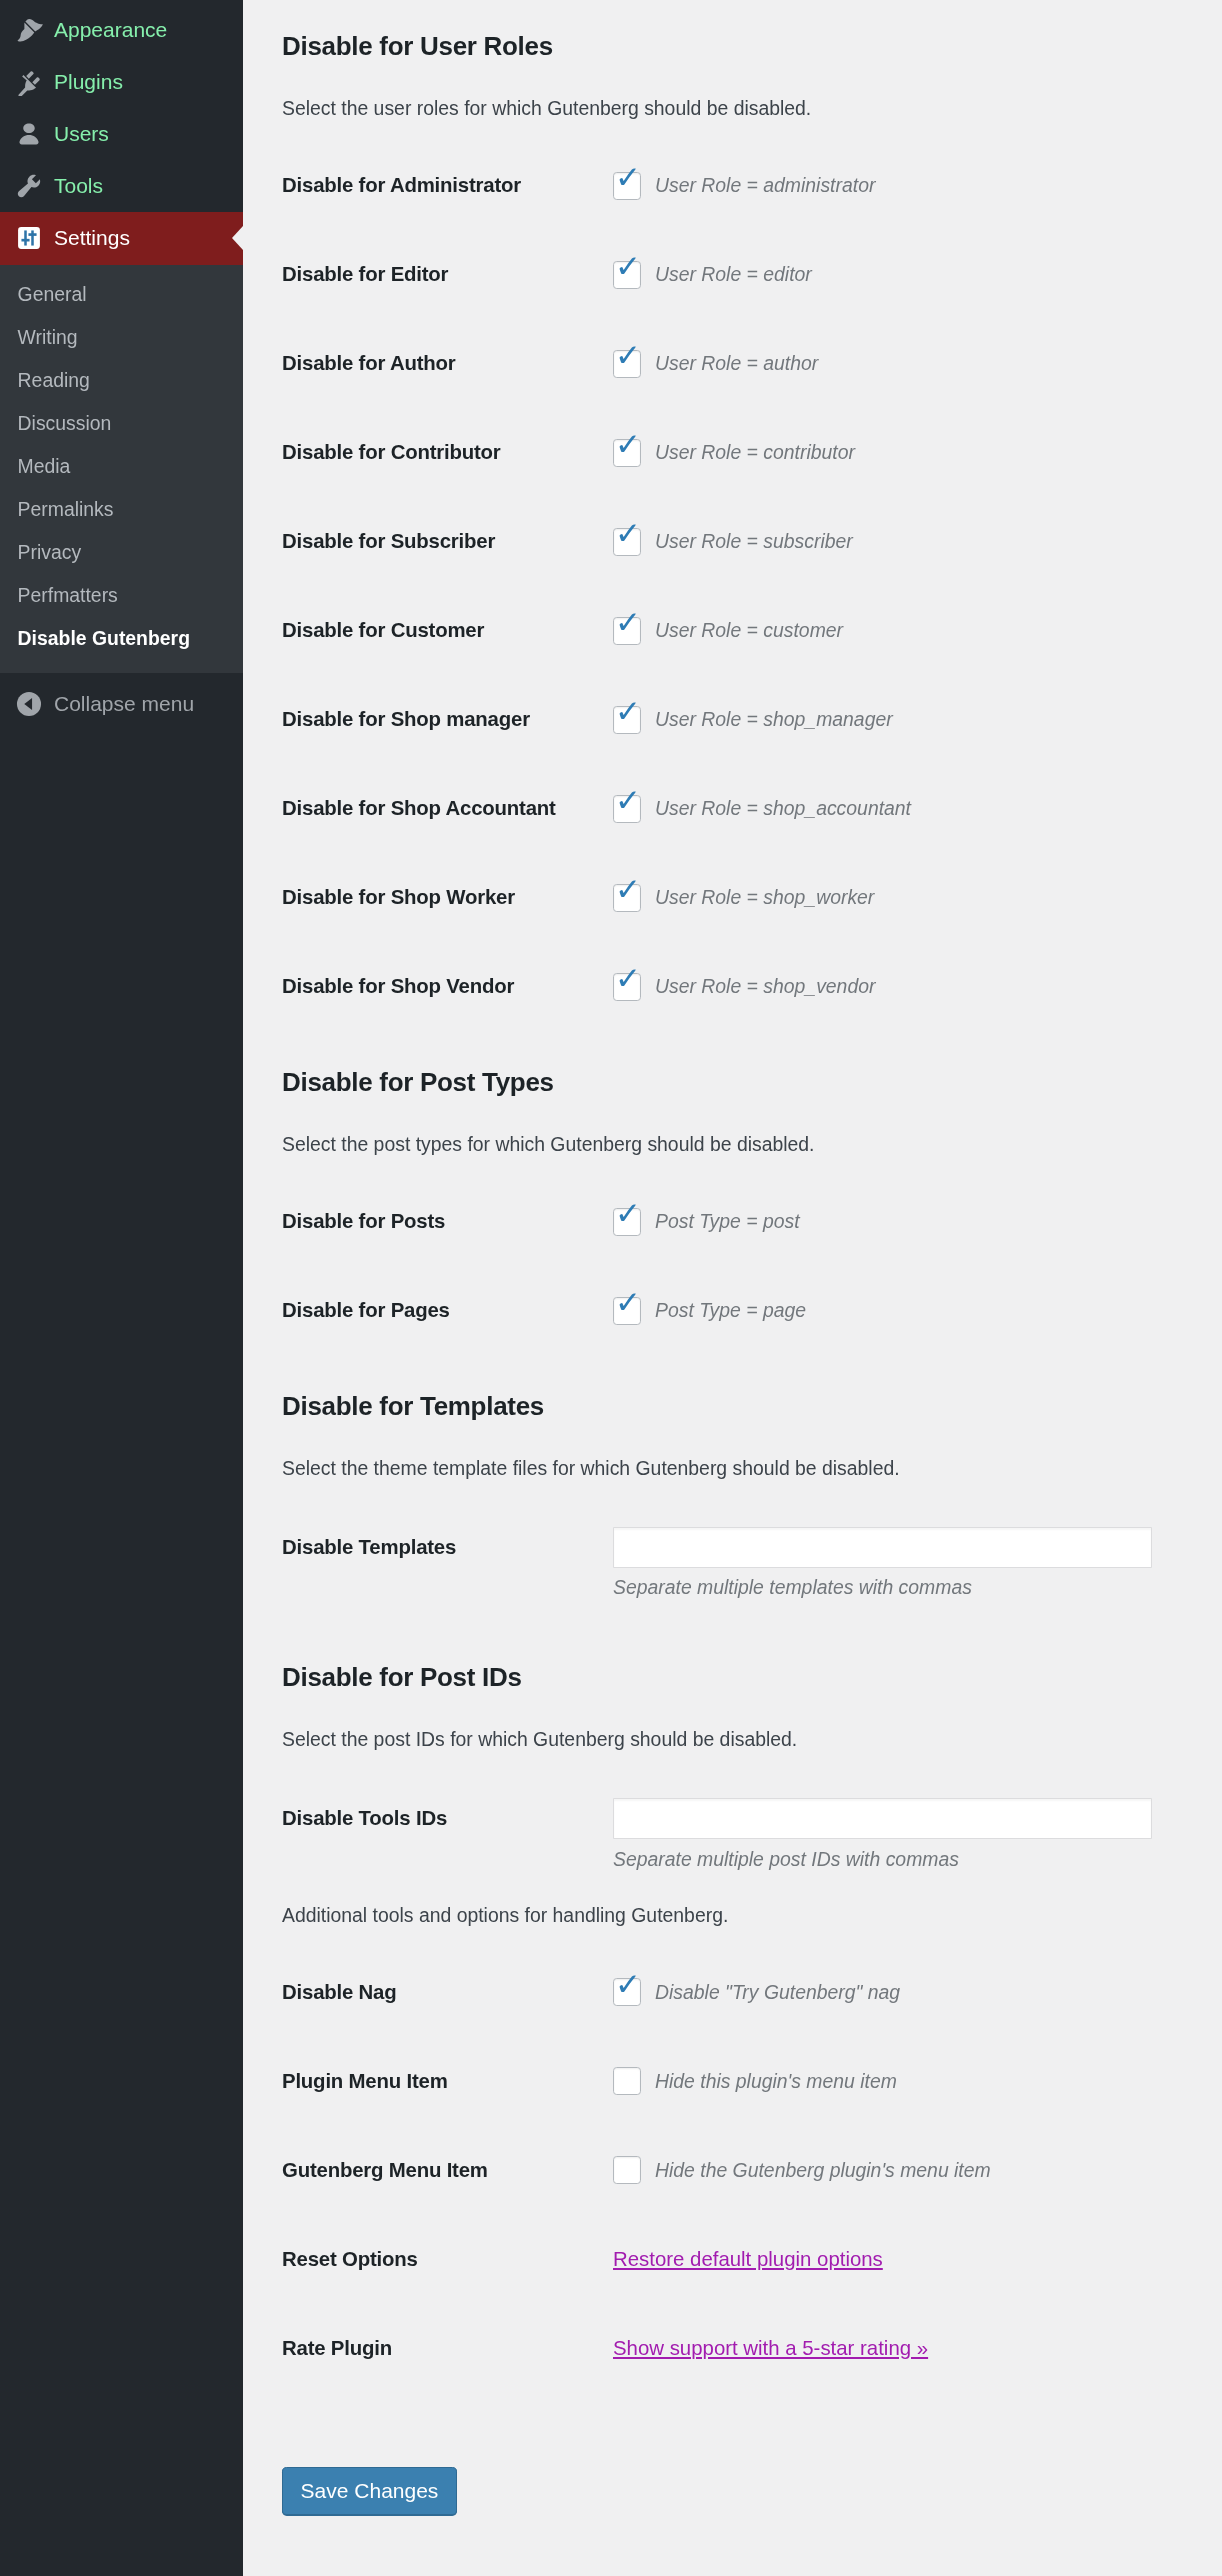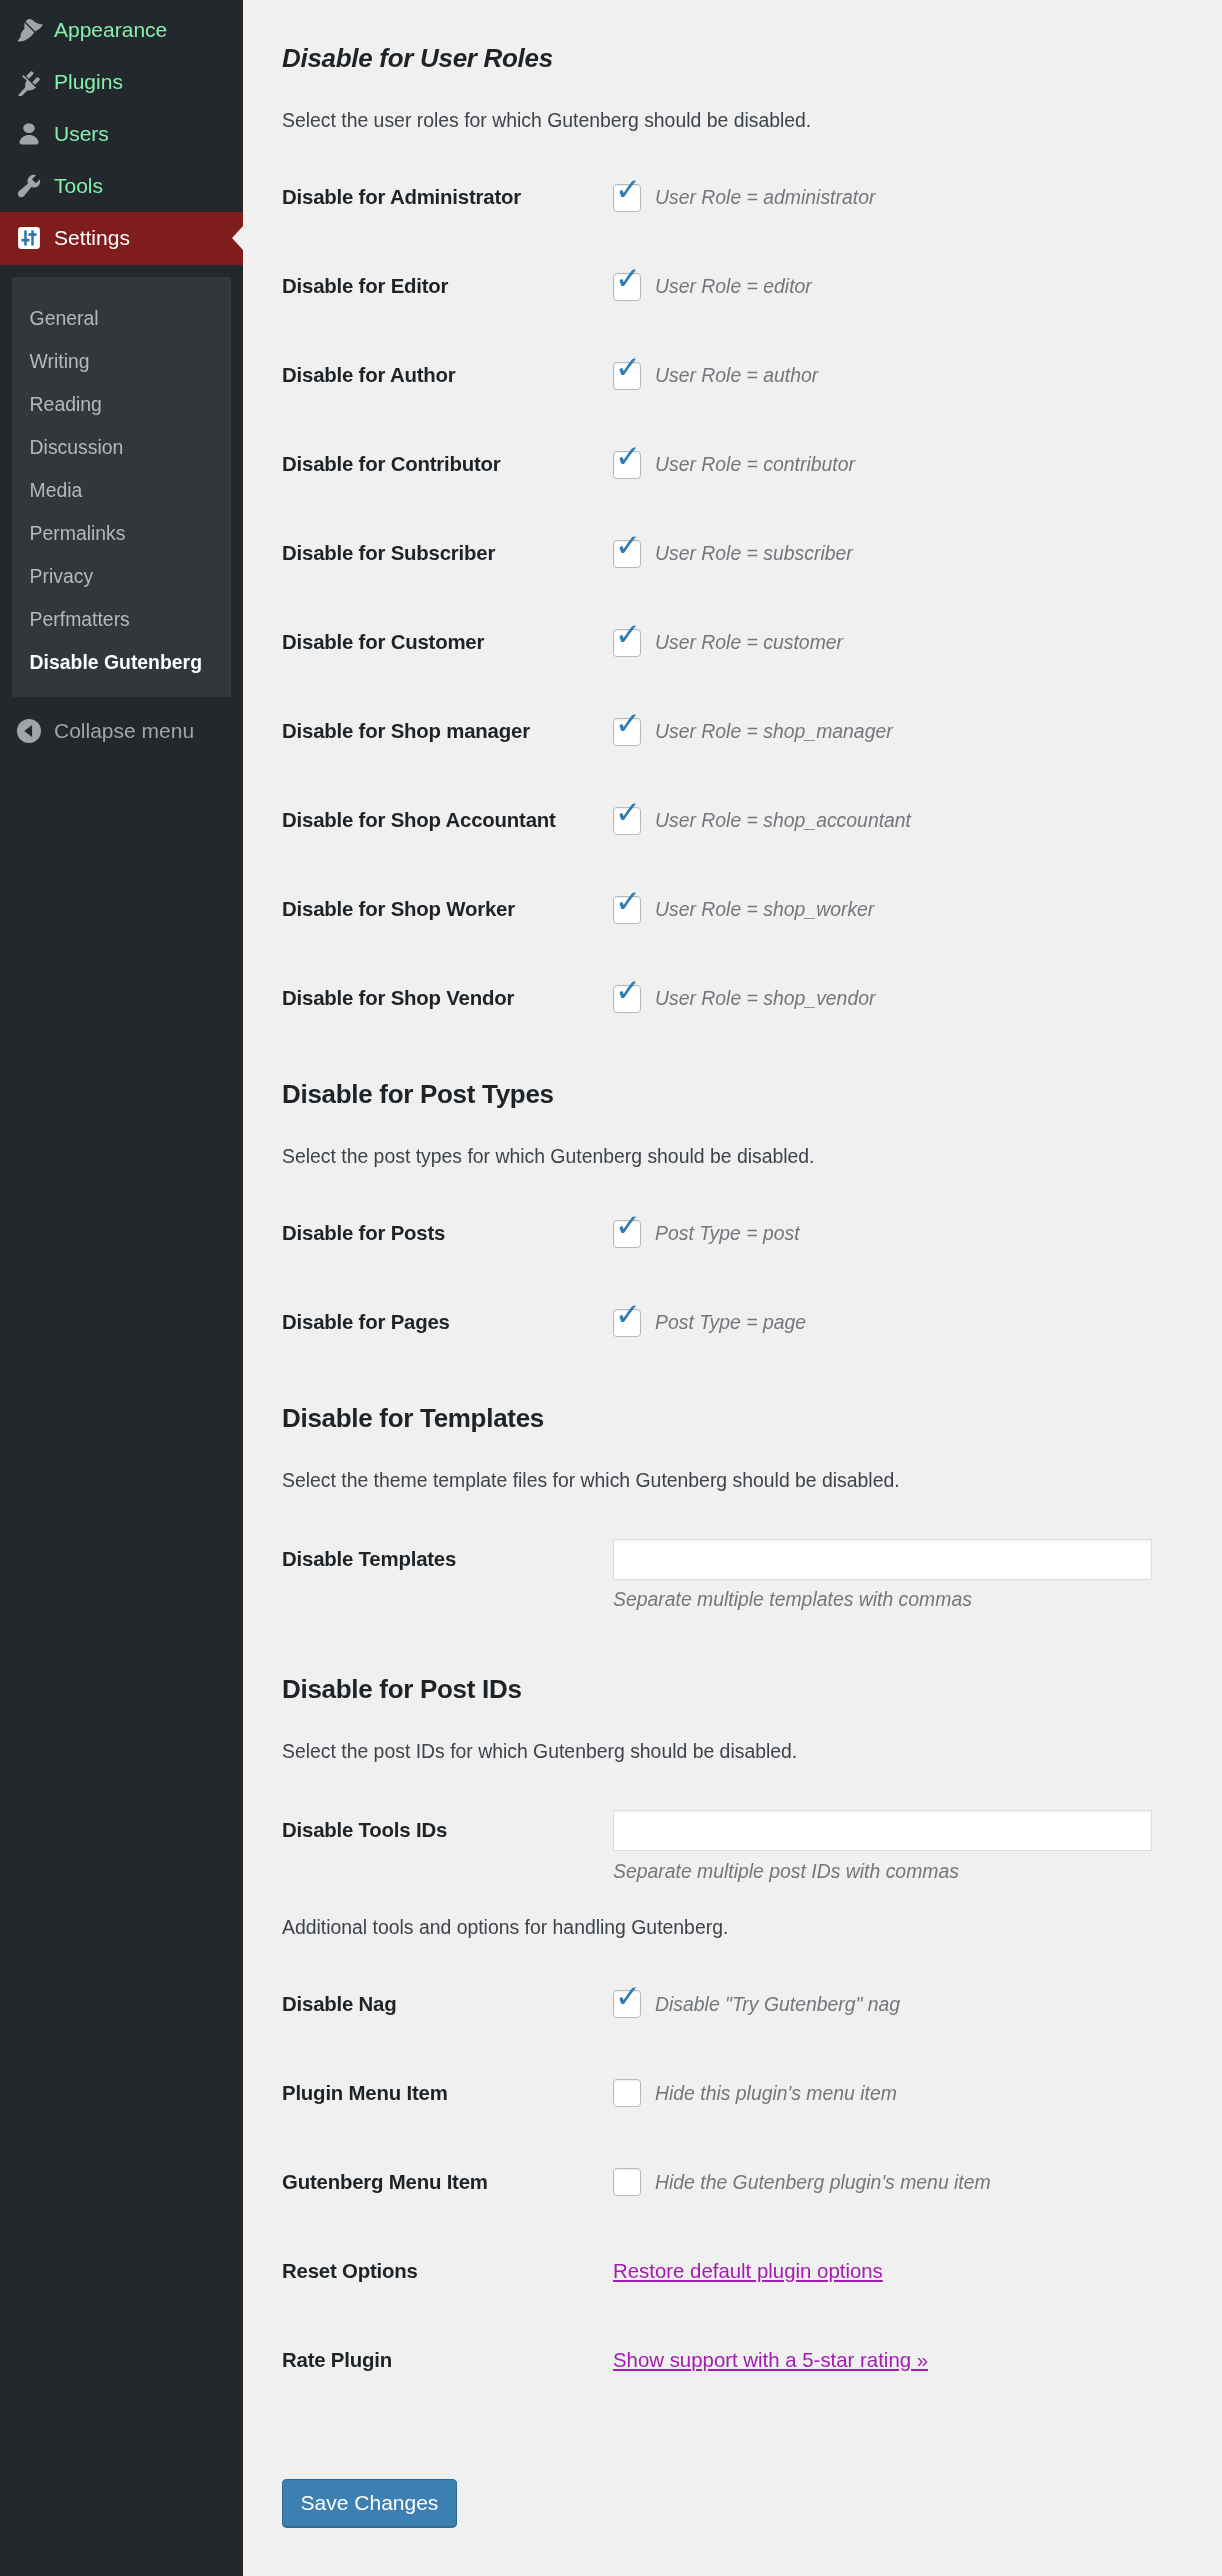--- a/index.html
+++ b/index.html
@@ -29,41 +29,41 @@
   .mi-icon svg { width:28px; height:28px; fill:currentColor; }
   .menu-item.active { background:#7f1d1d; color:#fff; height:53px; }
   .menu-item.active .mi-icon { color:#fff; }
   .content-arrow {
     position:absolute; right:0; top:50%; transform:translateY(-50%);
     width:0; height:0;
     border-top:12px solid transparent; border-bottom:12px solid transparent;
     border-right:11px solid #f0f0f1;
   }
   .submenu {
-    list-style:none; margin:12px; padding:20px 0 13px; background:#32373c;
+    list-style:none; margin:0; padding:8px 0 13px; background:#32373c;
   }
   .submenu li {
     height:43px; line-height:43px; padding-left:17.6px;
     font-size:19.4px; color:#b4b9be; cursor:pointer; white-space:nowrap;
   }
   .submenu li.current { color:#ffffff; font-weight:700; }
   .collapse-row {
     margin-top:9.3px; height:44px; display:flex; align-items:center;
     padding-left:15px; color:#a0a5aa; font-size:21px; cursor:pointer;
   }
   .collapse-icon { width:28px; height:28px; margin-right:11px; display:flex; }
   .collapse-icon svg { width:28px; height:28px; }
 
   
   main { flex:1; padding:28px 39px 0 39px; }
   .section h2 {
     margin:59px 0 0; font-size:26px; line-height:37px; font-weight:600;
     color:#1d2327; letter-spacing:-0.3px;
   }
-  .section:first-child h2 { margin-top:12px;font-style:italic; }
+  .section:first-child h2 { margin-top:0; }
   .desc { margin:31px 0 0; font-size:19.4px; line-height:25px; color:#3c434a; }
   .rows { margin-top:46px; }
   .frow { display:flex; align-items:center; height:37px; margin-bottom:52px; }
   .flabel {
     flex:0 0 331px; width:331px; font-size:20.4px; font-weight:700;
     color:#1d2327; letter-spacing:-0.2px;
   }
   .fcontrol { display:flex; align-items:center; }
   .checkbox {
     width:28px; height:28px; background:#fff; border:1.9px solid #b4b9be;

